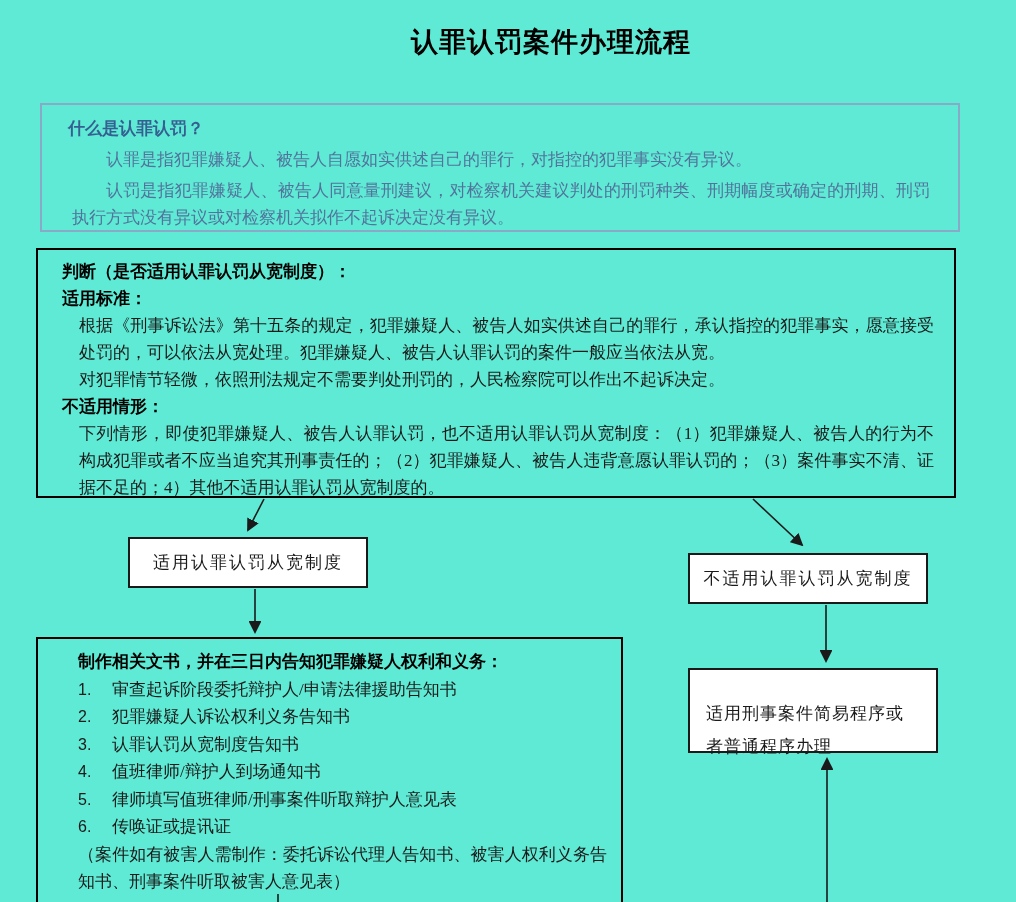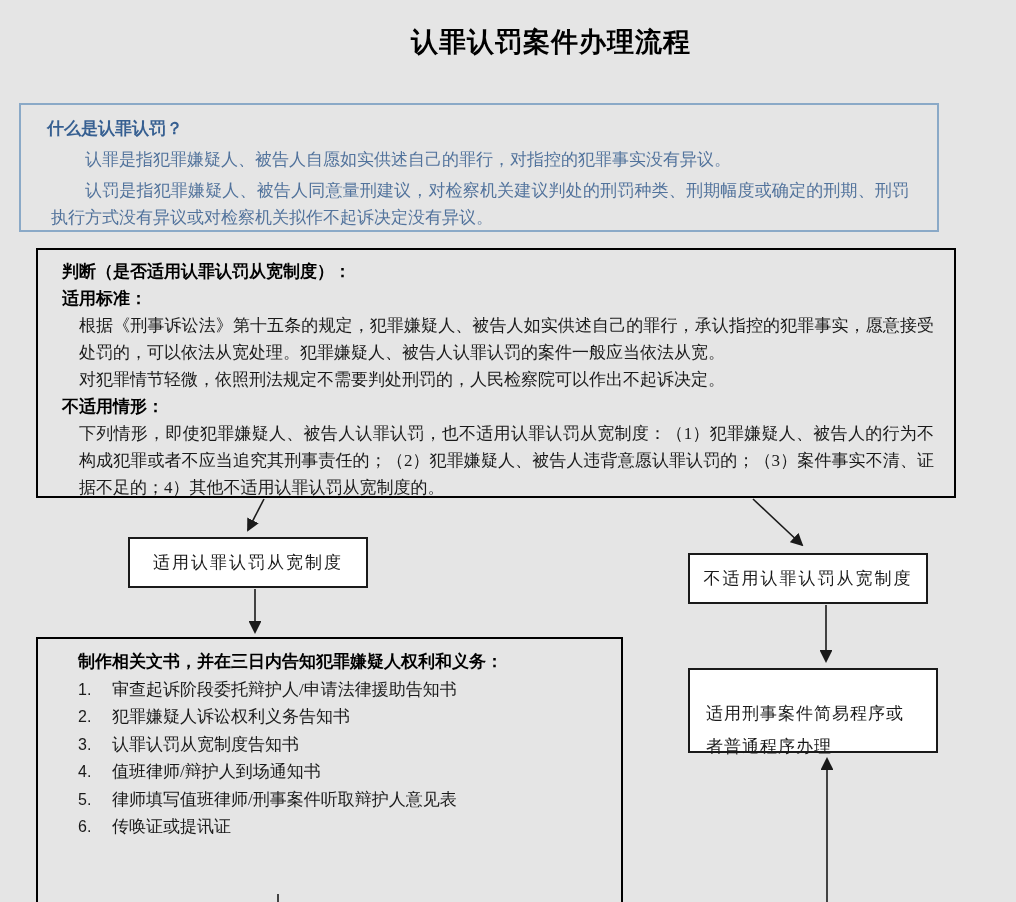--- a/index.html
+++ b/index.html
@@ -1,28 +1,28 @@
 <!DOCTYPE html>
 <html lang="zh" style="--accent_border: #8aa9c7; --accent_heading: #365f91; --accent_text: #52739c;"><head>
 <meta charset="utf-8">
 <style>
   html,body{margin:0;padding:0;background:#fff;}
   .page{
-    position:relative;width:1016px;height:902px;background:#e5e5e5;
+    position:relative;width:1016px;height:902px;background:#5eead4;
     font-family:"Liberation Serif",serif;color:#1a1a1a;overflow:hidden;
   }
   .title{
     position:absolute;left:0;top:24px;width:100%;margin:0;
     box-sizing:border-box;padding-left:86px;text-align:center;
     font-family:"Liberation Sans",sans-serif;font-weight:700;
     font-size:27px;letter-spacing:1px;color:#000;
   }
   
   .info-box{
-    position:absolute;left:19px;top:103px;width:920px;height:129px;
+    position:absolute;left:40px;top:103px;width:920px;height:129px;
     box-sizing:border-box;border:2px solid var(--accent_border,#8aa9c7);
     padding:10px 24px 0 26px;overflow:hidden;
   }
   .info-heading{
     font-family:"Liberation Sans",sans-serif;font-weight:700;
     font-size:17px;line-height:27px;color:var(--accent_heading,#365f91);
   }
   .info-para{
     margin:4px;font-size:17px;line-height:27px;text-indent:2em;
     text-align:justify;color:var(--accent_text,#52739c);
@@ -121,20 +121,21 @@
       <span>值班律师/辩护人到场通知书</span>
     </div>
     <div class="doc-item">
       <span class="num">5.</span>
       <span>律师填写值班律师/刑事案件听取辩护人意见表</span>
     </div>
     <div class="doc-item">
       <span class="num">6.</span>
       <span>传唤证或提讯证</span>
     </div>
+    <p class="docs-note">（案件如有被害人需制作：委托诉讼代理人告知书、被害人权利义务告知书、刑事案件听取被害人意见表）</p>
   </section>
 
   <section class="proc-box">
     <span>适用刑事案件简易程序或者普通程序办理</span>
   </section>
 
   <svg class="connectors" width="1016" height="902" viewBox="0 0 1016 902" xmlns="http://www.w3.org/2000/svg">
     <defs>
       <marker id="arrowhead" viewBox="0 0 10 10" refX="8.5" refY="5" markerWidth="8" markerHeight="8" orient="auto">
         <path d="M0,0 L10,5 L0,10 z" fill="#1a1a1a"></path>

